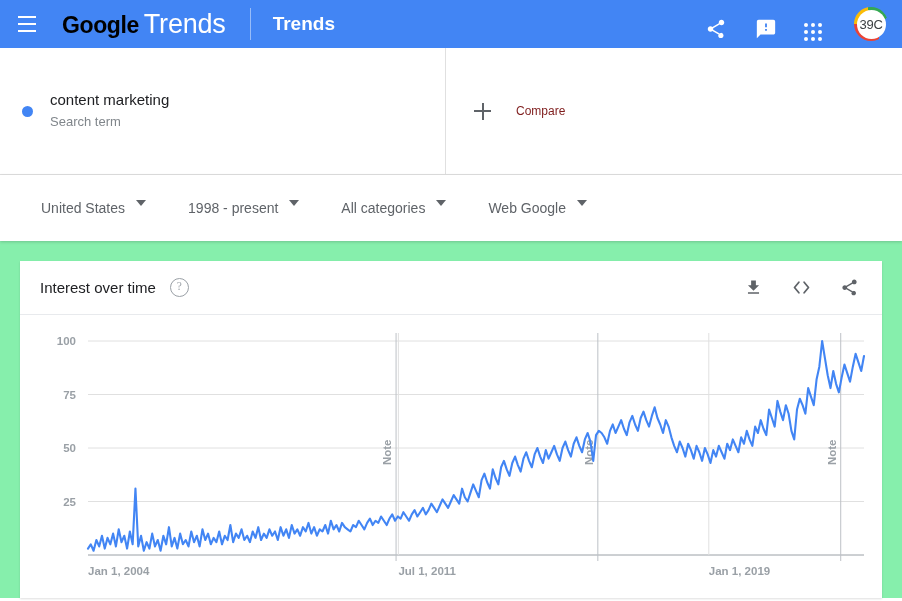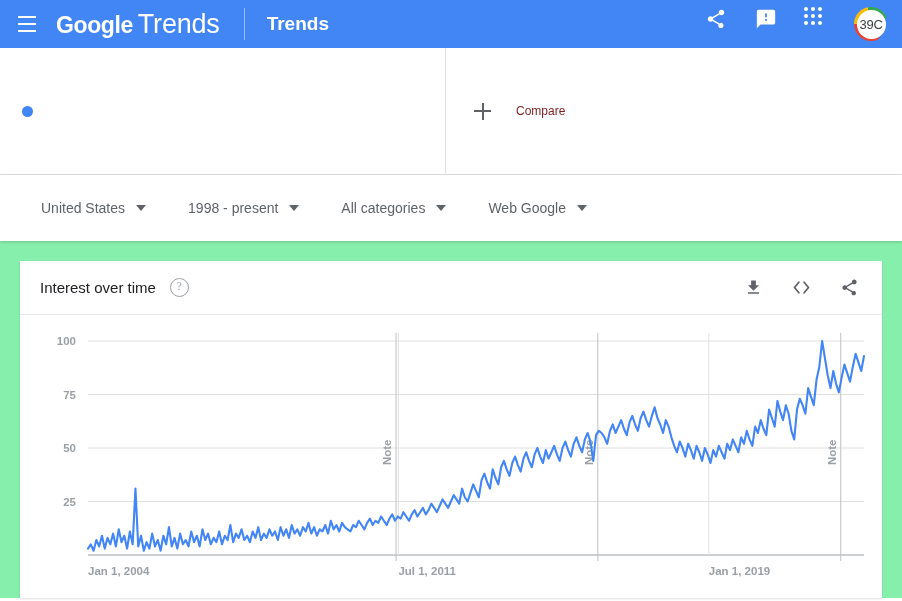--- a/index.html
+++ b/index.html
@@ -43,24 +43,25 @@
     height: 2px;
     background: #ffffff;
   }
   .brand {
     display: flex;
     align-items: baseline;
     cursor: pointer;
     margin-left: 4px;
   }
   .brand-google {
-    color: #ffffff;
+    color: #000000;
     font-size: 23px;
     font-weight: bold;
     letter-spacing: -0.4px;
+    margin-left: 6px;
   }
   .brand-trends {
     color: #ffffff;
     font-size: 27px;
     font-weight: normal;
     letter-spacing: -0.2px;
     margin-left: 5px;
   }
   .topbar-divider {
     width: 1px;
@@ -70,21 +71,21 @@
   }
   .explore {
     color: #ffffff;
     font-size: 19px;
     font-weight: bold;
     cursor: pointer;
   }
   .topbar-spacer { flex: 1; }
   .topbar-icons {
     display: flex;
-    align-items: flex-start;
+    align-items: flex-end;
     gap: 26px;
   }
   .tb-icon {
     width: 24px;
     height: 24px;
     display: flex;
     align-items: center;
     justify-content: center;
     cursor: pointer;
   }
@@ -208,21 +209,20 @@
     align-items: center;
     padding-left: 41px;
     box-sizing: border-box;
     background: #ffffff;
     box-shadow: 0 1px 3px rgba(0,0,0,0.18);
     position: relative;
     z-index: 3;
   }
   .filter {
     display: flex;
-    align-items: center;
     margin-right: 42px;
     cursor: pointer;
   }
   .filter-label {
     font-size: 14px;
     color: #5f6368;
   }
   .caret {
     width: 0; height: 0;
     border-left: 5px solid transparent;
@@ -372,20 +372,24 @@
       <div class="avatar-inner">39C</div>
     </div>
 
   </div>
 </div>
 
 <div class="query-row">
 
   <div class="query-cell first">
     <div class="term-dot"></div>
+    <div class="term-text">
+      <div class="term-title">content marketing</div>
+      <div class="term-sub">Search term</div>
+    </div>
   </div>
 
   <div class="query-cell compare-cell">
     <div class="plus-icon"></div>
     <div class="compare-label">Compare</div>
   </div>
 
 </div>
 
 <div class="filters">

